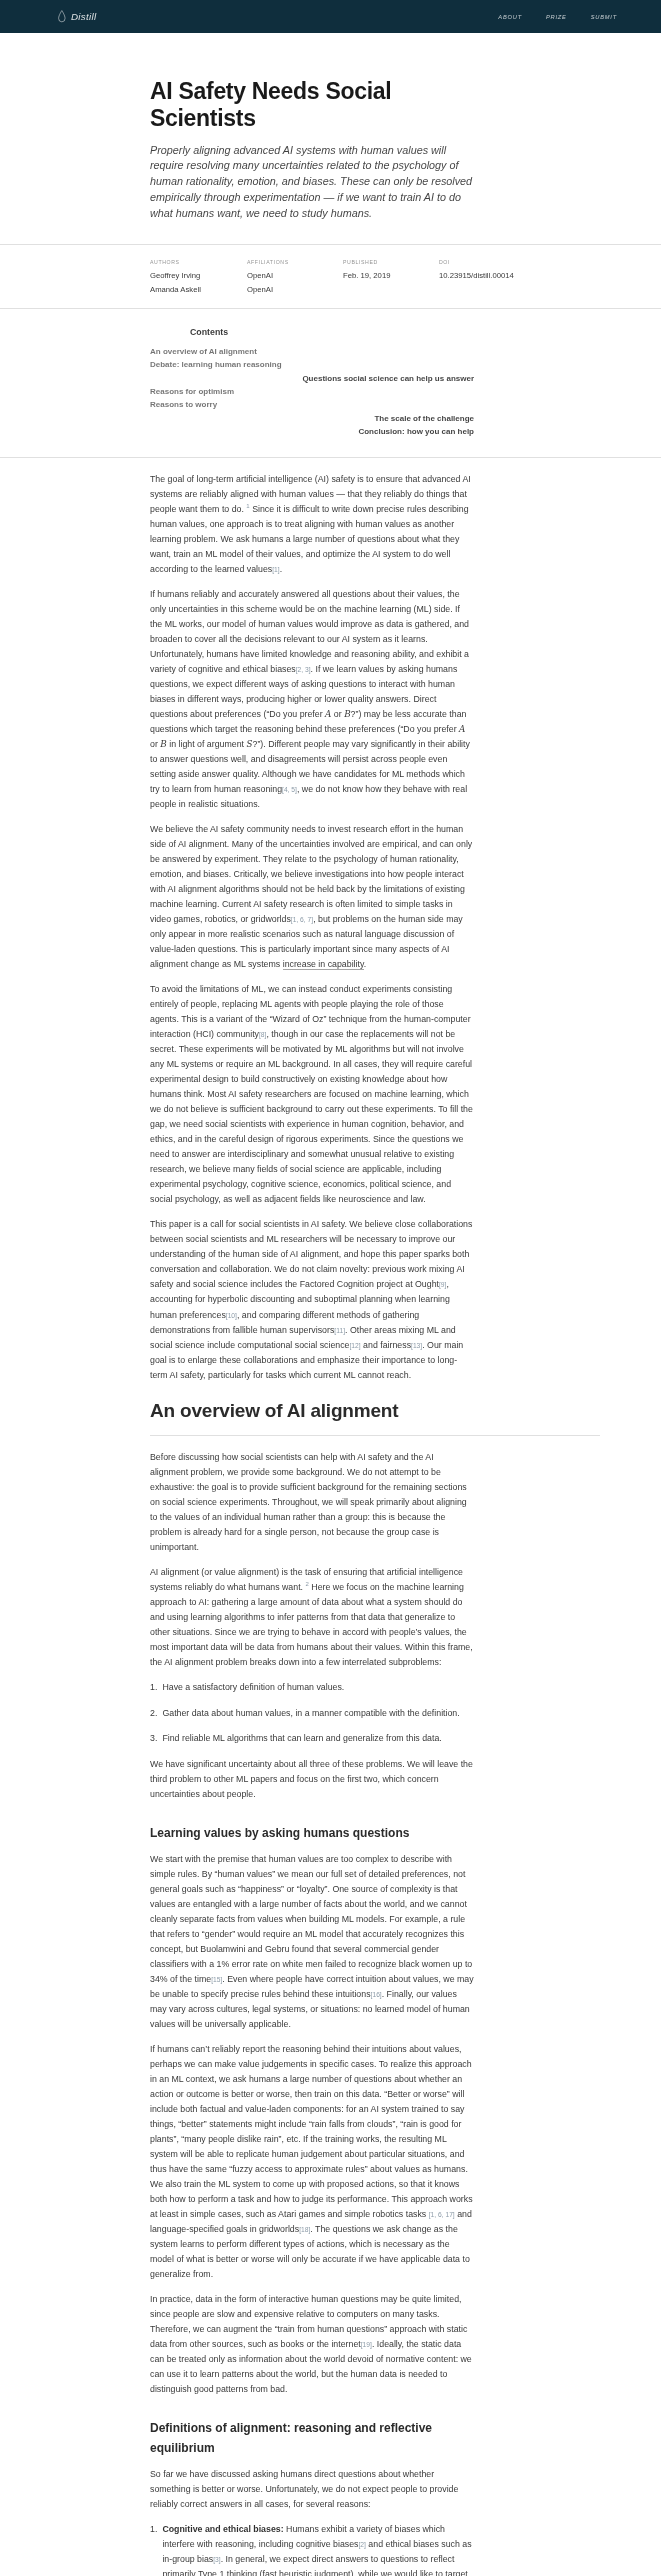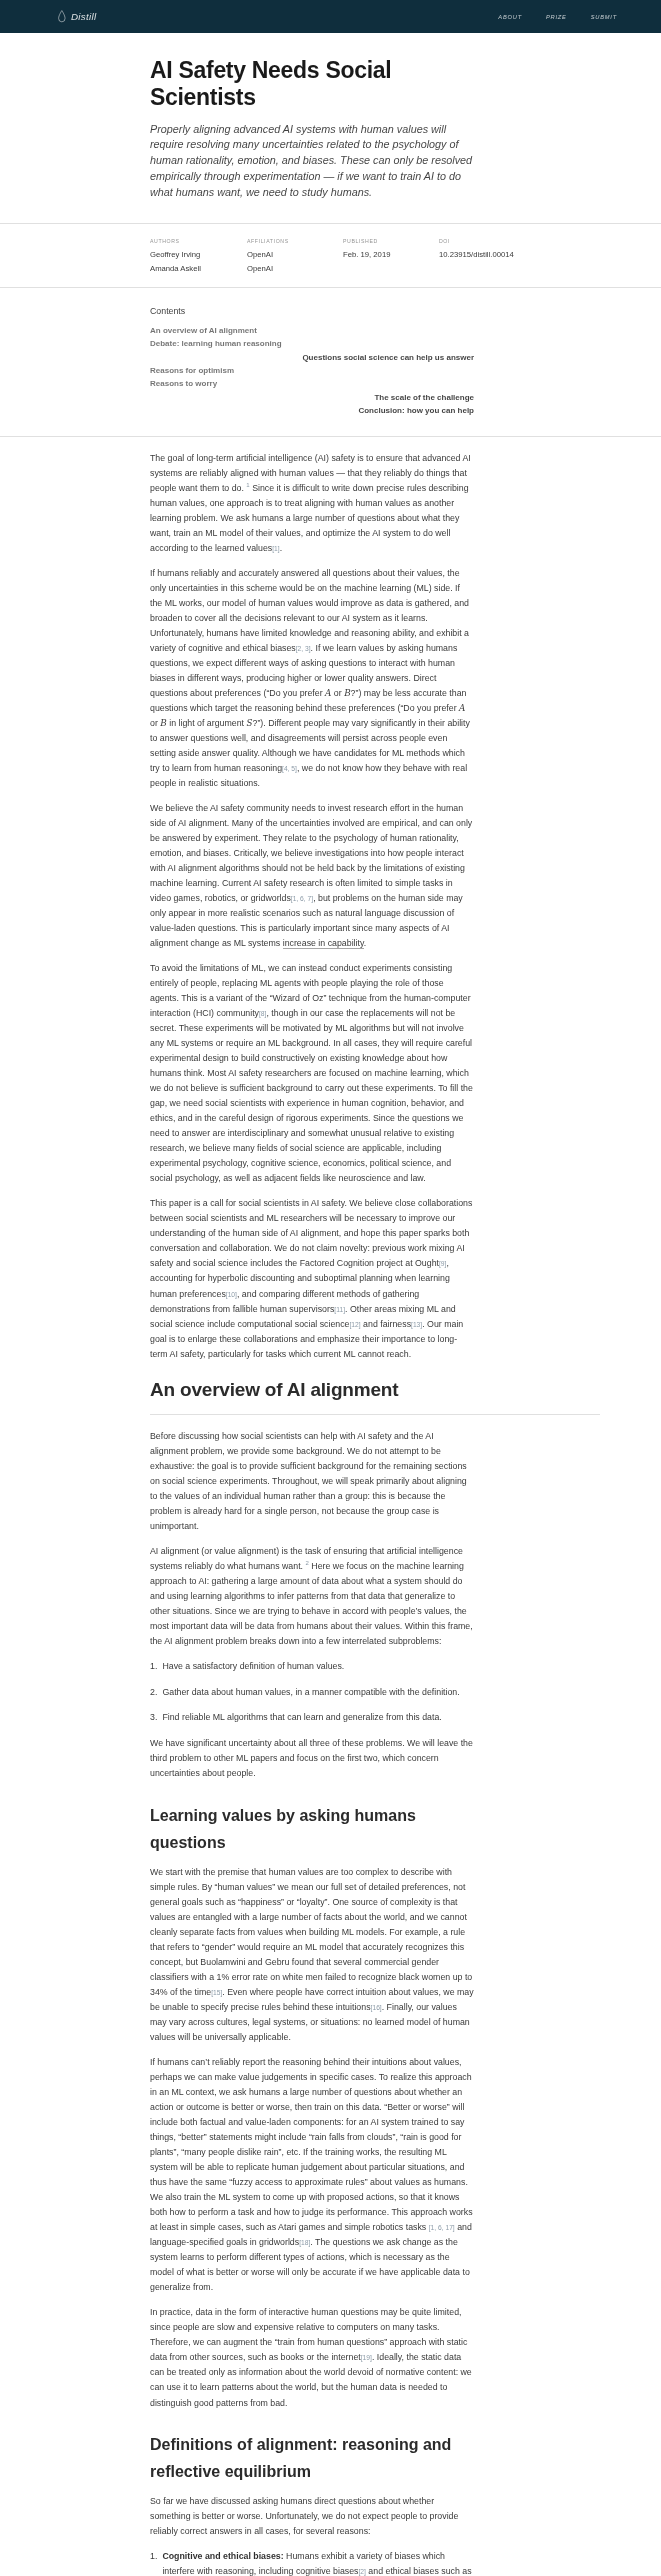--- a/index.html
+++ b/index.html
@@ -8,41 +8,41 @@
   
   .masthead{height:33px;background:#0f2e3d;font-style:italic;}
   .masthead-inner{height:100%;margin:0 45px 0 58px;display:flex;align-items:center;justify-content:space-between;}
   .brand{display:flex;align-items:center;gap:5.2px;color:rgba(255,255,255,0.85);font-size:9.8px;letter-spacing:0.3px;cursor:pointer;text-decoration:none;}
   .brand svg{display:block;}
   .nav{display:flex;align-items:center;}
   .nav a{color:rgba(255,255,255,0.75);font-size:5.7px;letter-spacing:0.8px;margin-left:24px;text-decoration:none;cursor:pointer;}
   
   .content{width:324px;margin-left:150px;}
   
-  .title-block{padding-top:24px;}
+  .title-block{padding-top:45px;}
   h1.title{margin:0 0 10.3px 0;font-size:23px;line-height:1.18;font-weight:700;color:#1a1a1a;letter-spacing:-0.3px;}
   p.teaser{margin:0;font-size:10.8px;line-height:1.46;color:rgba(0,0,0,0.75);font-style:italic;}
   
   .byline{margin-top:23px;border-top:0.5px solid rgba(0,0,0,0.12);border-bottom:0.5px solid rgba(0,0,0,0.12);padding:13.4px 0 11.3px 0;}
   .byline-grid{width:450px;margin-left:150px;display:grid;grid-template-columns:97px 96px 96px 1fr;}
   .bl-label{font-size:5.2px;letter-spacing:0.6px;color:rgba(0,0,0,0.45);margin-bottom:4.6px;}
   .bl-value,.bl-row{font-size:7.7px;color:rgba(0,0,0,0.8);line-height:1.75;}
   .bl-row{cursor:pointer;}
   
   .toc{margin-top:18.5px;}
-  .toc-heading{font-size:8.8px;font-weight:400;color:rgba(0,0,0,0.78);margin-bottom:7.7px;}
+  .toc-heading{font-size:8.8px;font-weight:700;color:rgba(0,0,0,0.78);margin-bottom:7.7px;margin-left:40px;}
   .toc-item{display:block;font-size:8px;line-height:1.68;color:rgba(0,0,0,0.55);font-weight:600;text-decoration:none;cursor:pointer;}
   .toc-item.sub{margin-left:7.7px;color:rgba(0,0,0,0.75);font-weight:700;text-align:right;}
   hr.toc-rule{border:none;border-top:0.5px solid rgba(0,0,0,0.12);margin:18.5px 0 0 0;}
   
   .article{padding-top:13.4px;font-size:8.8px;line-height:1.71;color:rgba(0,0,0,0.8);padding-bottom:20.6px;}
   .article p{margin:0 0 9.8px 0;}
   .article h2{width:450px;margin:17.5px 0 13.4px 0;padding-bottom:12.4px;border-bottom:0.5px solid rgba(0,0,0,0.12);
               font-size:19px;line-height:1.2;font-weight:700;color:#2b2b2b;letter-spacing:-0.2px;}
-  .article h3{margin:20.6px 0 8.2px 0;font-size:16px;font-weight:700;color:#2b2b2b;}
+  .article h3{margin:20.6px 0 8.2px 0;font-size:12px;font-weight:700;color:#2b2b2b;}
   .article ol{list-style:none;margin:2.1px 0 10.3px 0;padding:0;}
   .article li{position:relative;padding-left:12.4px;margin-bottom:10.8px;}
   .article li .li-num{position:absolute;left:0;top:0;}
   .cite{color:#8b9aa7;font-size:6.7px;cursor:pointer;}
   sup.fn{color:#8b9aa7;font-size:6px;line-height:0;vertical-align:super;cursor:pointer;}
   a.inline{color:inherit;text-decoration:none;border-bottom:0.5px solid rgba(0,0,0,0.35);cursor:pointer;}
   .math{font-family:"DejaVu Serif",serif;font-style:italic;}
   .article b{font-weight:700;color:rgba(0,0,0,0.82);text-align:center;}
 </style>
 </head>

